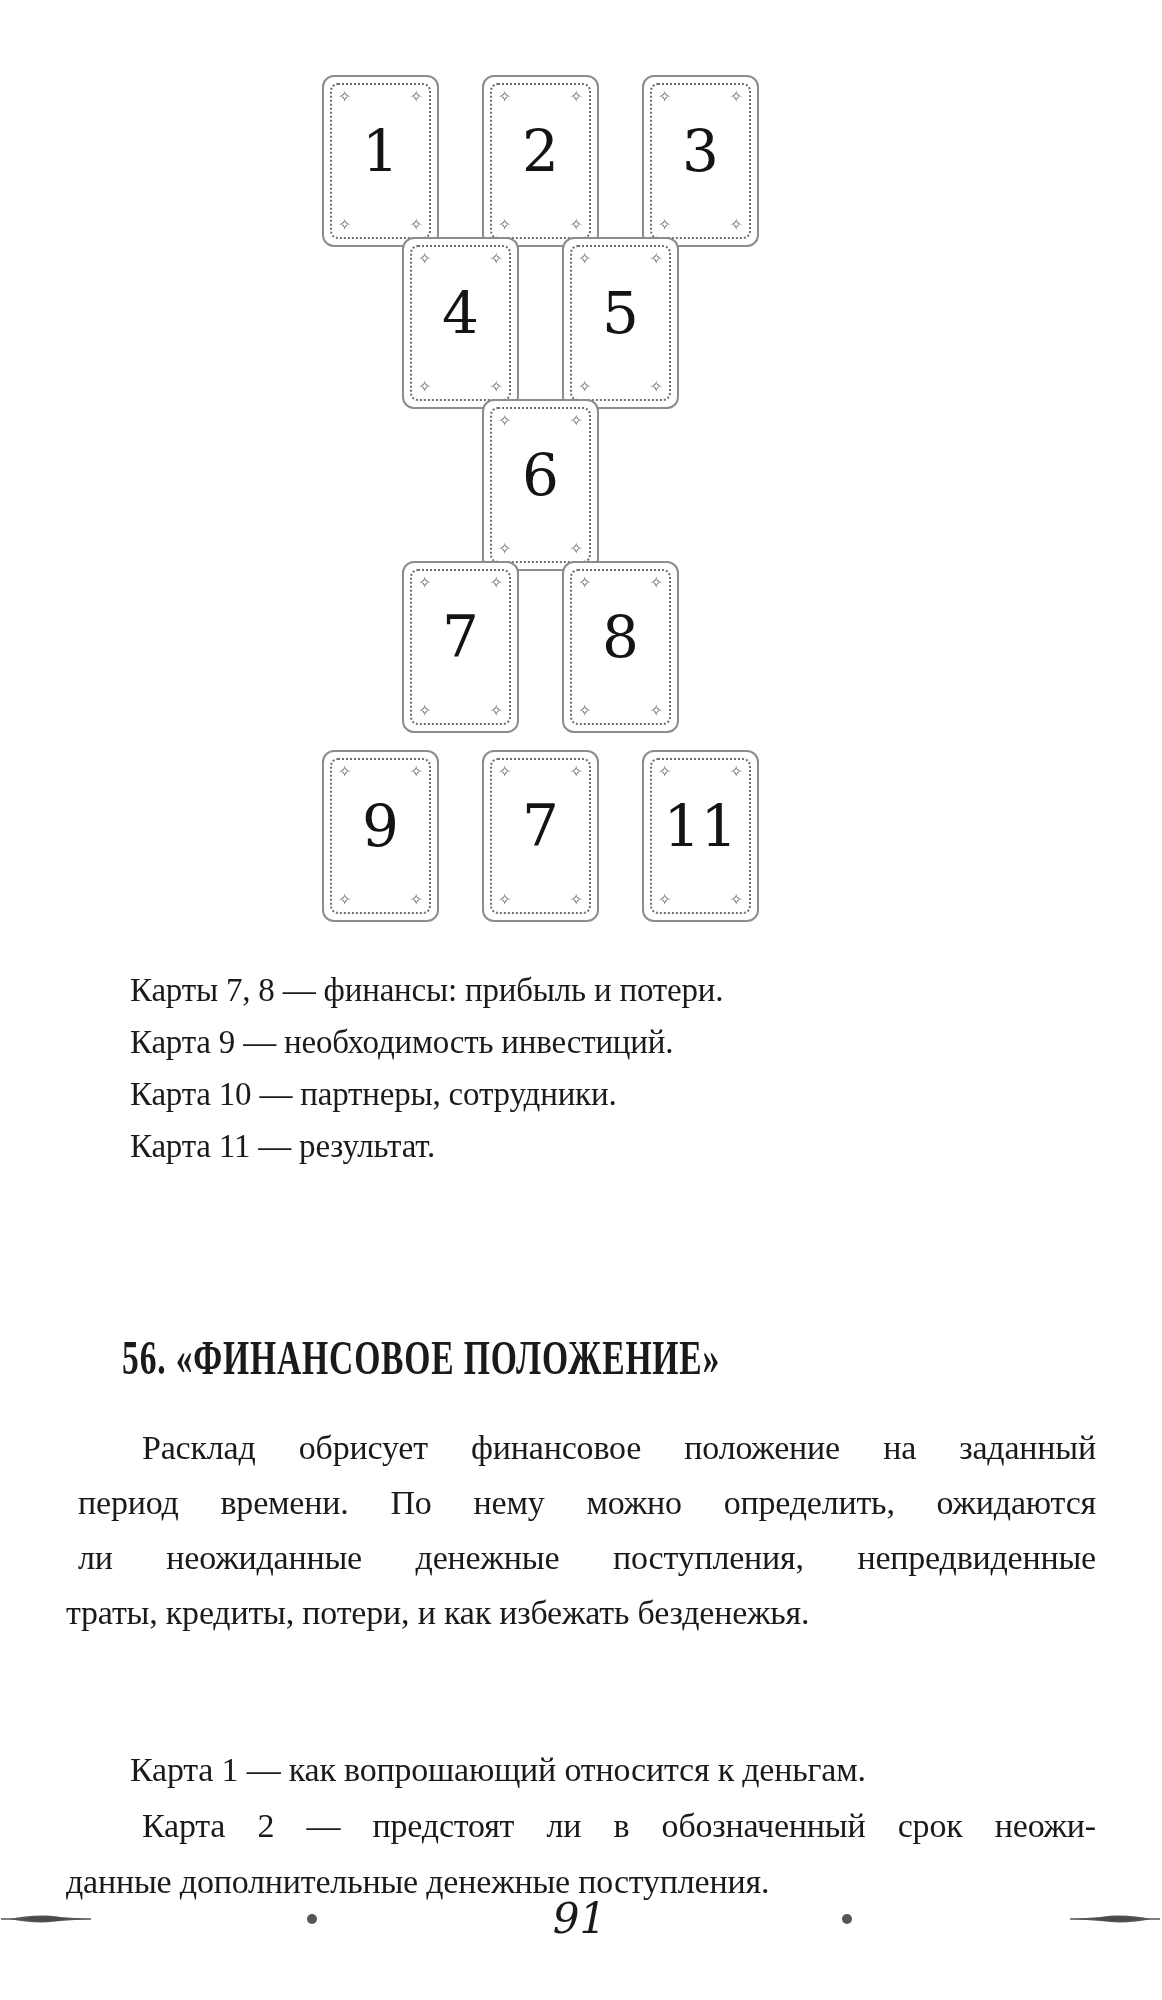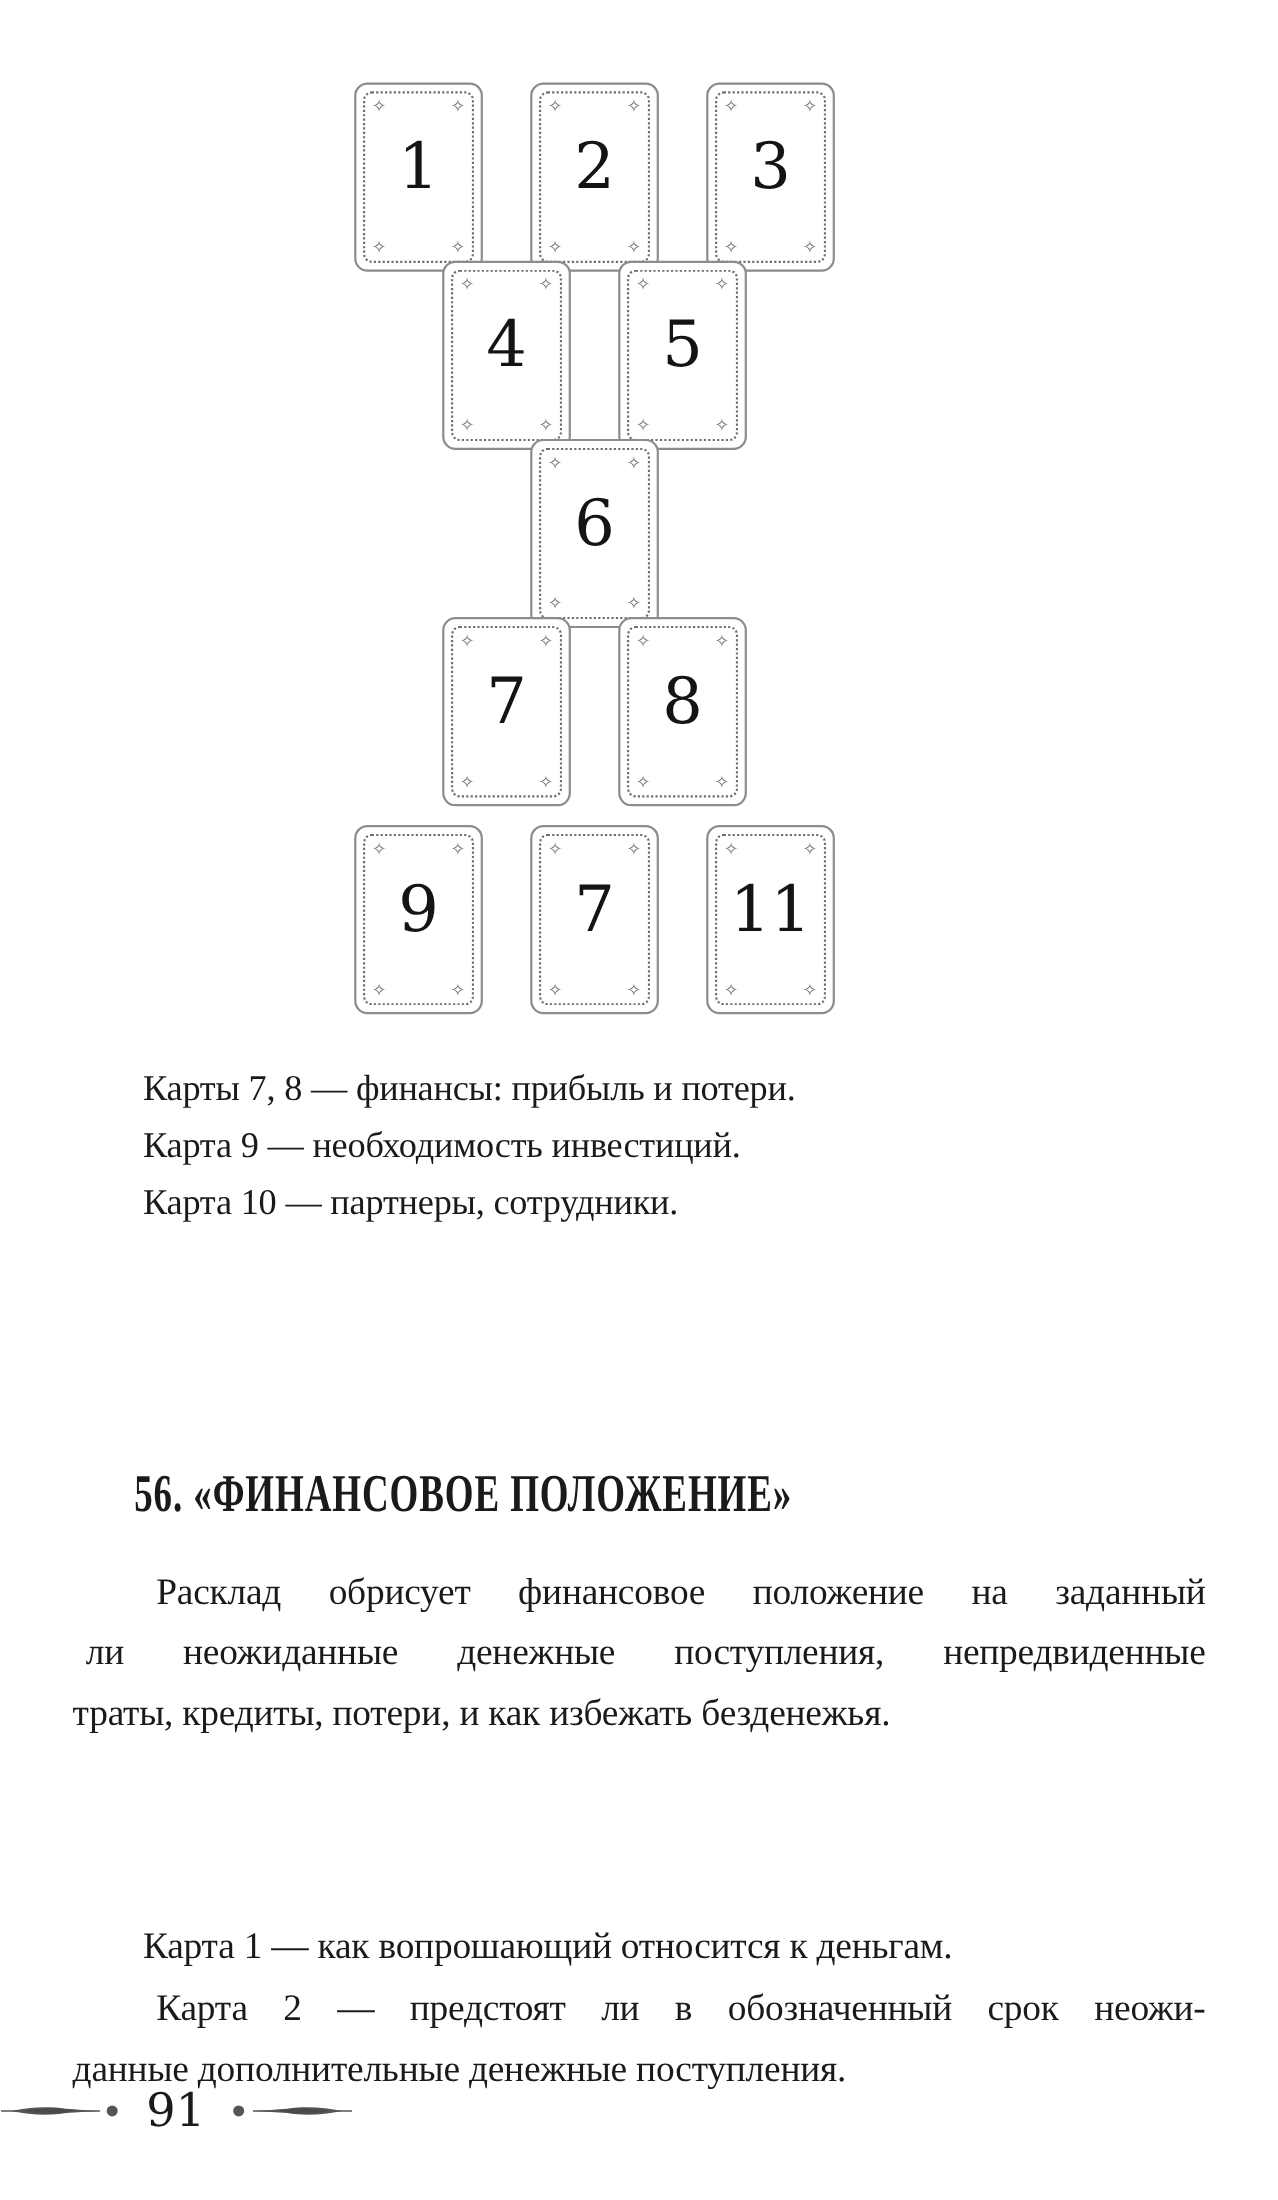--- a/index.html
+++ b/index.html
@@ -99,21 +99,22 @@
   .para2 { top: 1742px; line-height: 56px; }
   .pline.indent { text-indent: 64px; }
   .pline.just { text-align: justify; text-align-last: justify; text-justify: inter-word; margin-left: 12px; }
 
   
   .footer {
     position: absolute;
     left: 0; right: 1px; top: 1898px;
     display: flex;
     align-items: center;
-    justify-content: flex-start;
+    justify-content: space-between;
+    font-style: italic;
   }
   .orn { display: block; }
   .dot {
     width: 10px; height: 10px;
     background: #555555;
     border-radius: 50%;
     display: inline-block;
   }
   .dot.left  { margin-left: 5px;  margin-right: 26px; }
   .dot.right { margin-left: 26px; margin-right: 7px; }
@@ -218,28 +219,30 @@
       <span class="sp br">✧</span>
       <span class="num">11</span>
     </div>
 
   </div>
 
   <div class="legend">
     <div class="legend-line">Карты 7, 8 — финансы: прибыль и потери.</div>
     <div class="legend-line">Карта 9 — необходимость инвестиций.</div>
     <div class="legend-line">Карта 10 — партнеры, сотрудники.</div>
+    <div class="legend-line">Карта 11 — результат.</div>
   </div>
 
   <div class="heading">
     <span class="heading-text">56. «ФИНАНСОВОЕ ПОЛОЖЕНИЕ»</span>
   </div>
 
   <div class="para para1">
     <div class="pline indent just">Расклад обрисует финансовое положение на заданный</div>
+    <div class="pline just">период времени. По нему можно определить, ожидаются</div>
     <div class="pline just">ли неожиданные денежные поступления, непредвиденные</div>
     <div class="pline">траты, кредиты, потери, и как избежать безденежья.</div>
   </div>
 
   <div class="para para2">
     <div class="pline indent">Карта 1 — как вопрошающий относится к деньгам.</div>
     <div class="pline indent just">Карта 2 — предстоят ли в обозначенный срок неожи-</div>
     <div class="pline">данные дополнительные денежные поступления.</div>
   </div>
 

